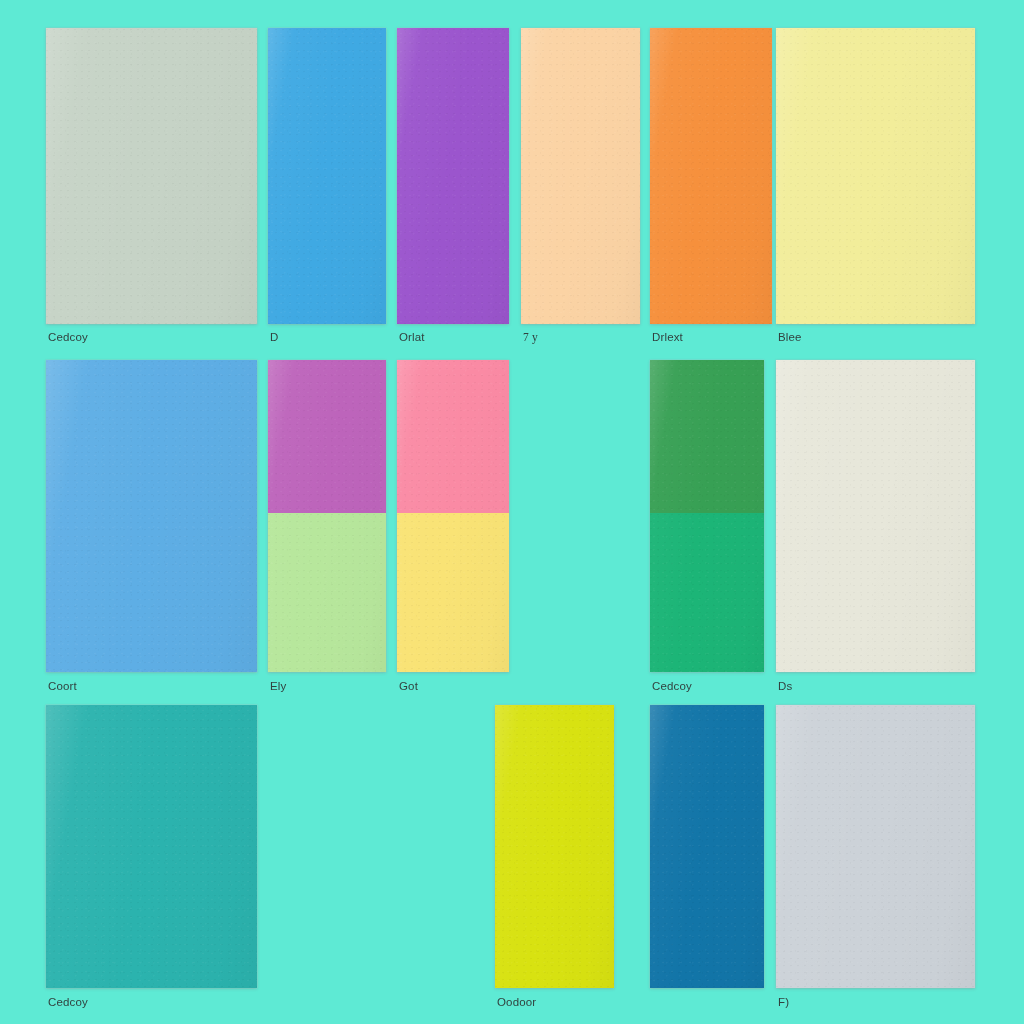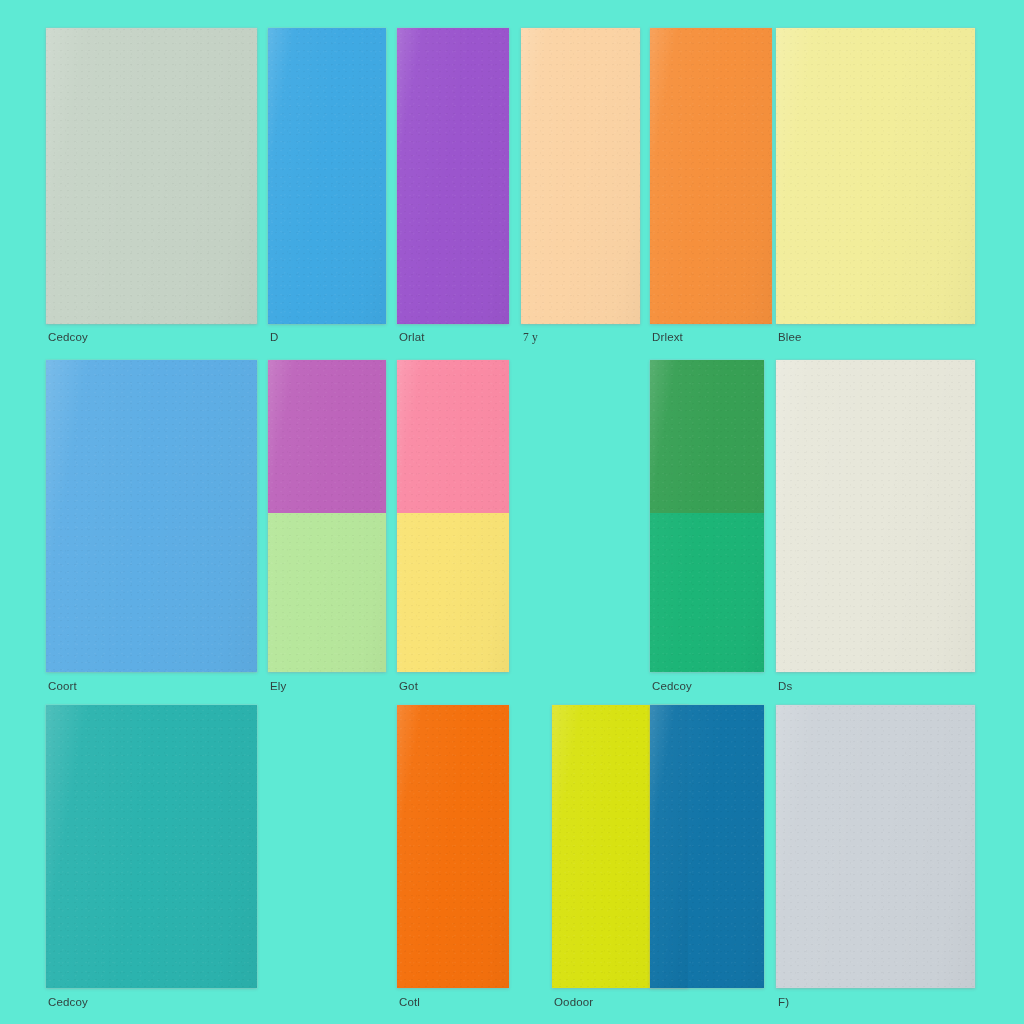--- a/index.html
+++ b/index.html
@@ -168,27 +168,21 @@
         <div class="swatch-label" style="top: 320px; color: rgb(43, 43, 43);">Ds</div>
       </div>
     </div>
     <div class="swatch-row" style="top: 705px; height: 311px;">
       <div class="swatch-cell" style="left: 46px; width: 211px;">
         <div class="swatch-chip" style="height: 283px;">
           <div class="swatch-band" style="height: 100%; background: rgb(43, 179, 174);"></div>
         </div>
         <div class="swatch-label" style="top: 291px; color: rgb(43, 43, 43);">Cedcoy</div>
       </div>
-      <div class="swatch-cell" style="left: 397px; width: 112px;">
-        <div class="swatch-chip" style="height: 283px;">
-          <div class="swatch-band" style="height: 100%; background: rgb(244, 112, 13);"></div>
-        </div>
-        <div class="swatch-label" style="top: 291px; color: rgb(43, 43, 43);">Cotl</div>
-      </div>
-      <div class="swatch-cell" style="left: 552px; width: 136px;">
+      <div class="swatch-cell" style="left: 495px; width: 119px;">
         <div class="swatch-chip" style="height: 283px;">
           <div class="swatch-band" style="height: 100%; background: rgb(216, 226, 17);"></div>
         </div>
         <div class="swatch-label" style="top: 291px; color: rgb(43, 43, 43);">Oodoor</div>
       </div>
       <div class="swatch-cell" style="left: 650px; width: 114px;">
         <div class="swatch-chip" style="height: 283px;">
           <div class="swatch-band" style="height: 100%; background: rgb(18, 117, 168);"></div>
         </div>
         <div class="swatch-label" style="top: 291px; color: rgb(43, 43, 43);"></div>

